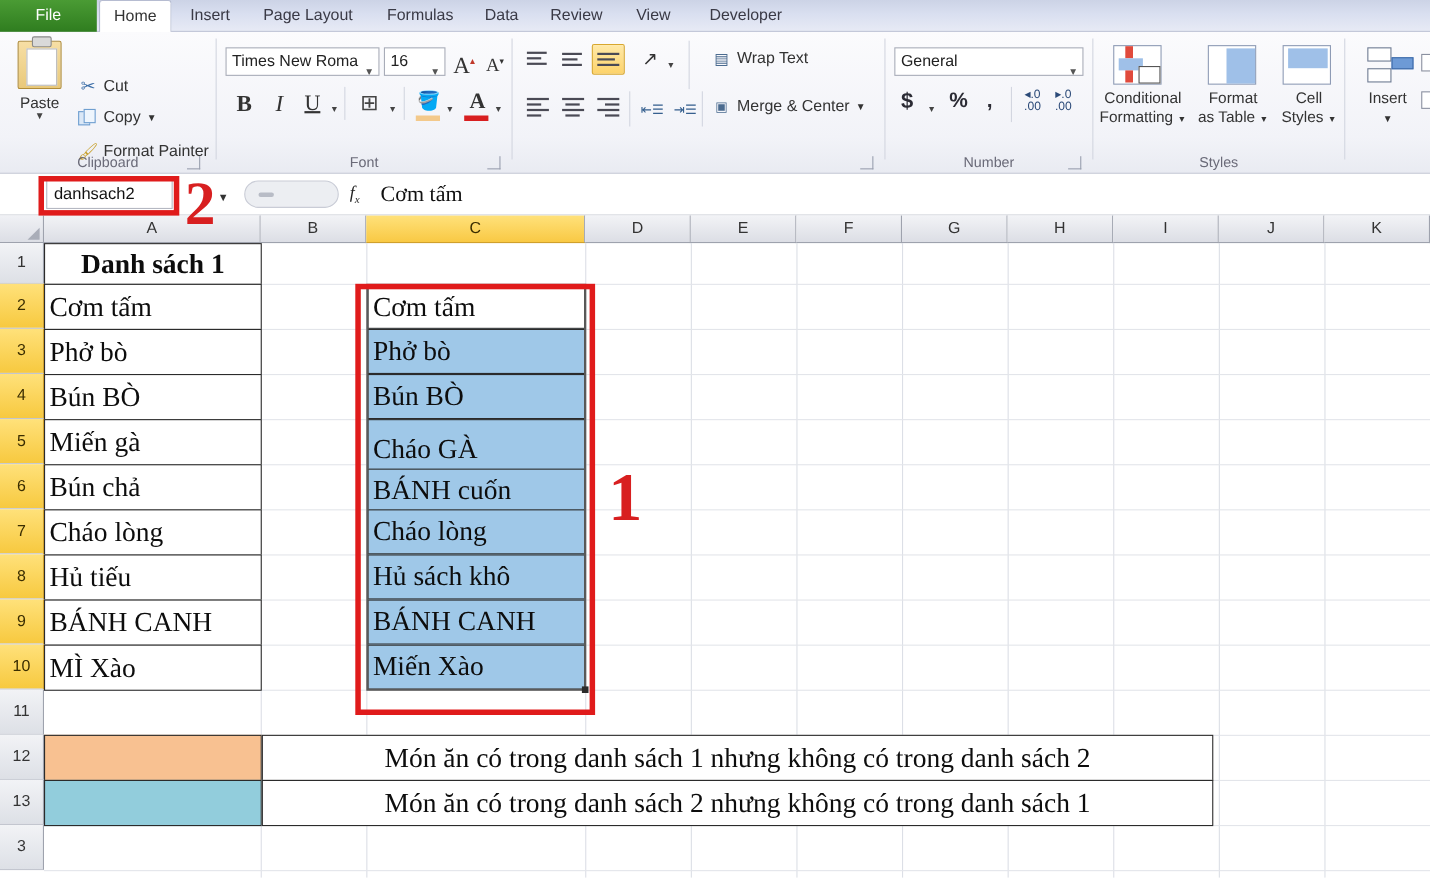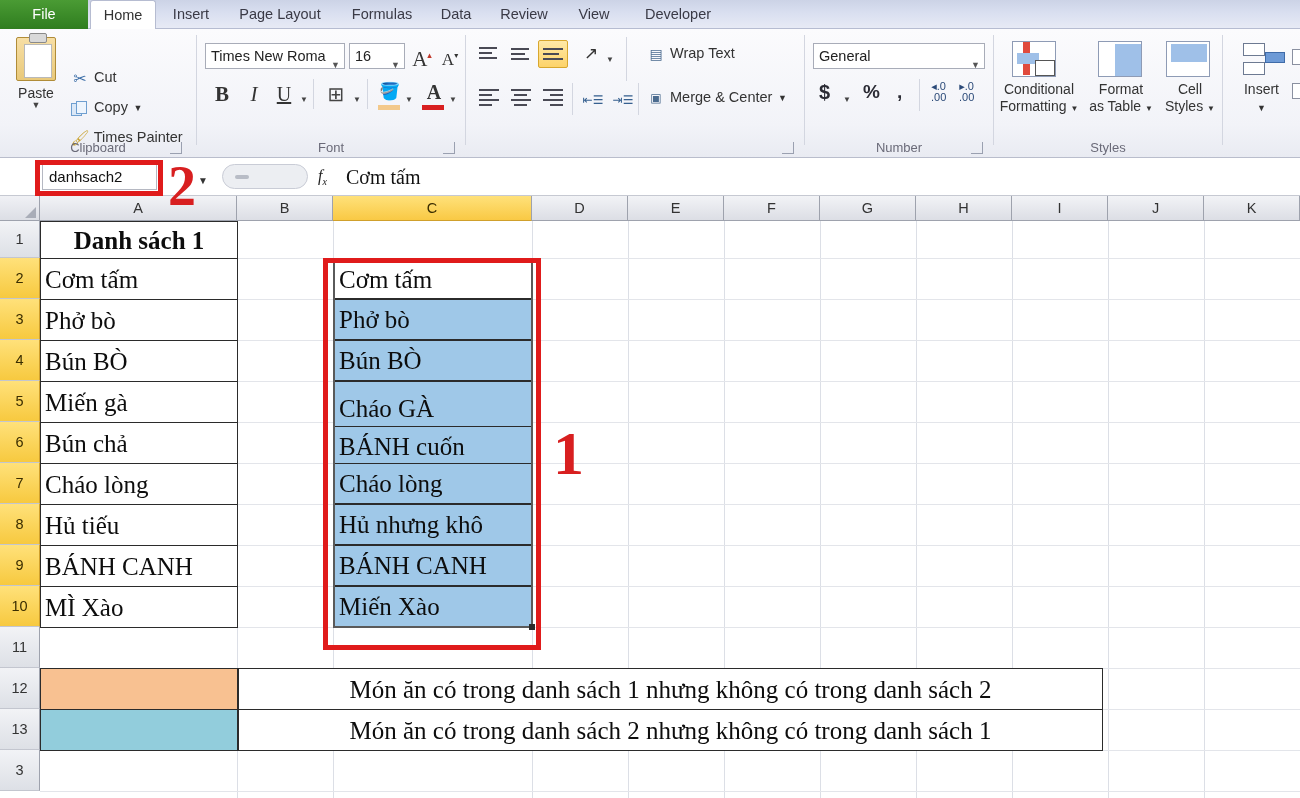--- a/index.html
+++ b/index.html
@@ -229,21 +229,21 @@
         <span class="mini-ico cut-ico">✂</span>
         <span>Cut</span>
       </div>
       <div class="mini-btn" style="left:70px;top:70px;">
         <span class="mini-ico"><span class="copy-ico"><b></b><i></i></span></span>
         <span>Copy</span>
         <span class="mini-ico" style="width:12px;font-size:9px;">▼</span>
       </div>
       <div class="mini-btn" style="left:70px;top:100px;">
         <span class="mini-ico fp-ico">🖌</span>
-        <span>Times Painter</span>
+        <span>Format Painter</span>
       </div>
       <div class="group-label">Clipboard</div>
       <div class="dlg-launcher" style="right:14px;"></div>
     </div>
     <div class="group-sep" style="left:196px;"></div>
 
     <div class="group" style="left:197px;width:268px;">
       <div class="input-box" style="left:8px;top:14px;width:140px;">
         <span>Times New Roma</span>
         <span class="caret">▼</span>
@@ -505,21 +505,21 @@
     <div class="cell bordered blue" style="left:334px;top:185px;width:198px;height:54px;">
         <span>Cháo GÀ</span>
       </div>
     <div class="cell bordered blue" style="left:334px;top:230px;width:198px;height:41px;">
         <span>BÁNH cuốn</span>
       </div>
     <div class="cell bordered blue" style="left:334px;top:267px;width:198px;height:41px;">
         <span>Cháo lòng</span>
       </div>
     <div class="cell bordered blue" style="left:334px;top:308px;width:198px;height:41px;">
-        <span>Hủ nhưng khô</span>
+        <span>Hủ sách khô</span>
       </div>
     <div class="cell bordered blue" style="left:334px;top:349px;width:198px;height:41px;">
         <span>BÁNH CANH</span>
       </div>
     <div class="cell bordered blue" style="left:334px;top:390px;width:198px;height:41px;">
         <span>Miến Xào</span>
       </div>
 
     <div class="sel-range" style="left:333px;top:62px;width:200px;height:370px;"></div>
     <div class="sel-handle" style="left:529px;top:428px;"></div>

